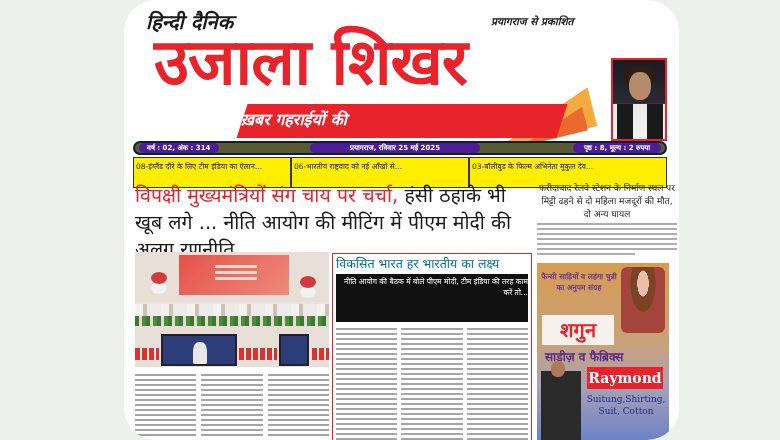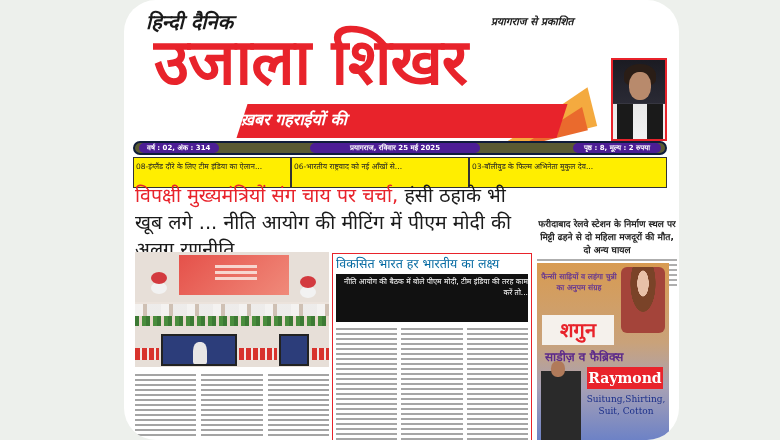--- a/index.html
+++ b/index.html
@@ -31,21 +31,21 @@
     .tickers { position: absolute; left: 9px; top: 157px; width: 534px; height: 31px; display: flex; justify-content: flex-end; }
     .ticker { background: #ffee00; border: 1px solid #333; font-size: 7.5px; line-height: 17px; color: #222; padding-left: 2px; white-space: nowrap; overflow: hidden; }
     .t1 { width: 158px; } .t2 { width: 178px; } .t3 { width: 198px; }
 
     
     .headline { position: absolute; left: 11px; top: 182px; width: 400px; font-size: 19.5px; line-height: 27px; color: #1a1a1a; font-weight: normal; }
     .headline .red { color: #e8232b; }
 
     
     .side-story { position: absolute; left: 413px; top: 182px; width: 140px; }
-    .side-title { font-size: 9px; line-height: 13px; text-align: center; color: #222; font-weight: bold; margin-top: 36px; }
+    .side-title { font-size: 9px; line-height: 13px; text-align: center; color: #222; font-weight: normal; }
     .text-lines { margin-top: 2px; }
     .text-line { height: 2px; background: #9a9a9a; margin: 2px 0 3px 0; opacity: .8; }
 
     
     .lead-photo { position: absolute; left: 11px; top: 252px; width: 194px; height: 115px; background: #e7dfd8; overflow: hidden; }
     .stage-screen { position: absolute; left: 44px; top: 3px; width: 110px; height: 40px; background: linear-gradient(135deg, #e5514a, #f08a7a); }
     .stage-screen .scr-txt { position: absolute; left: 36px; top: 10px; width: 42px; height: 3px; background: #f7d6cf; box-shadow: 0 6px 0 #f7d6cf, 0 12px 0 #f7d6cf; }
     .flowers-l { position: absolute; left: 16px; top: 20px; width: 16px; height: 12px; border-radius: 50%; background: #d33a3f; box-shadow: 0 10px 0 #f2f2f2; }
     .flowers-r { position: absolute; left: 165px; top: 24px; width: 16px; height: 12px; border-radius: 50%; background: #d33a3f; box-shadow: 0 10px 0 #f2f2f2; }
     .table-row { position: absolute; left: 0; top: 50px; width: 194px; height: 14px; background: #ece3dc; }

